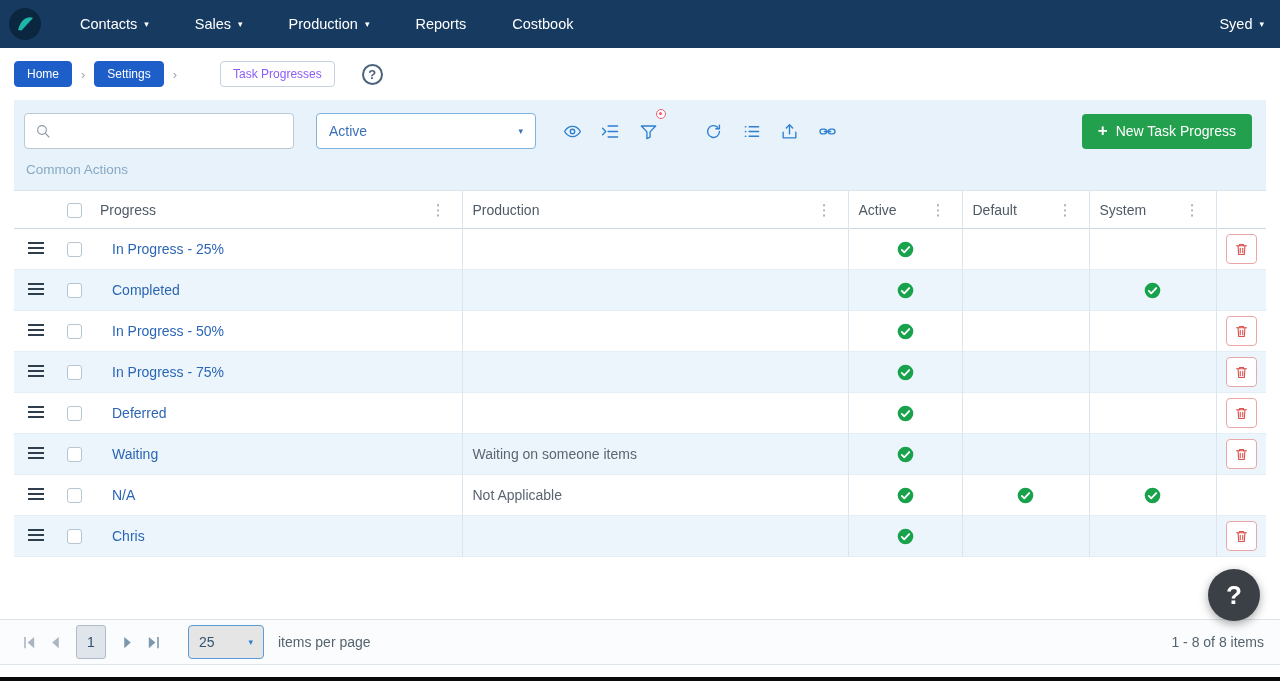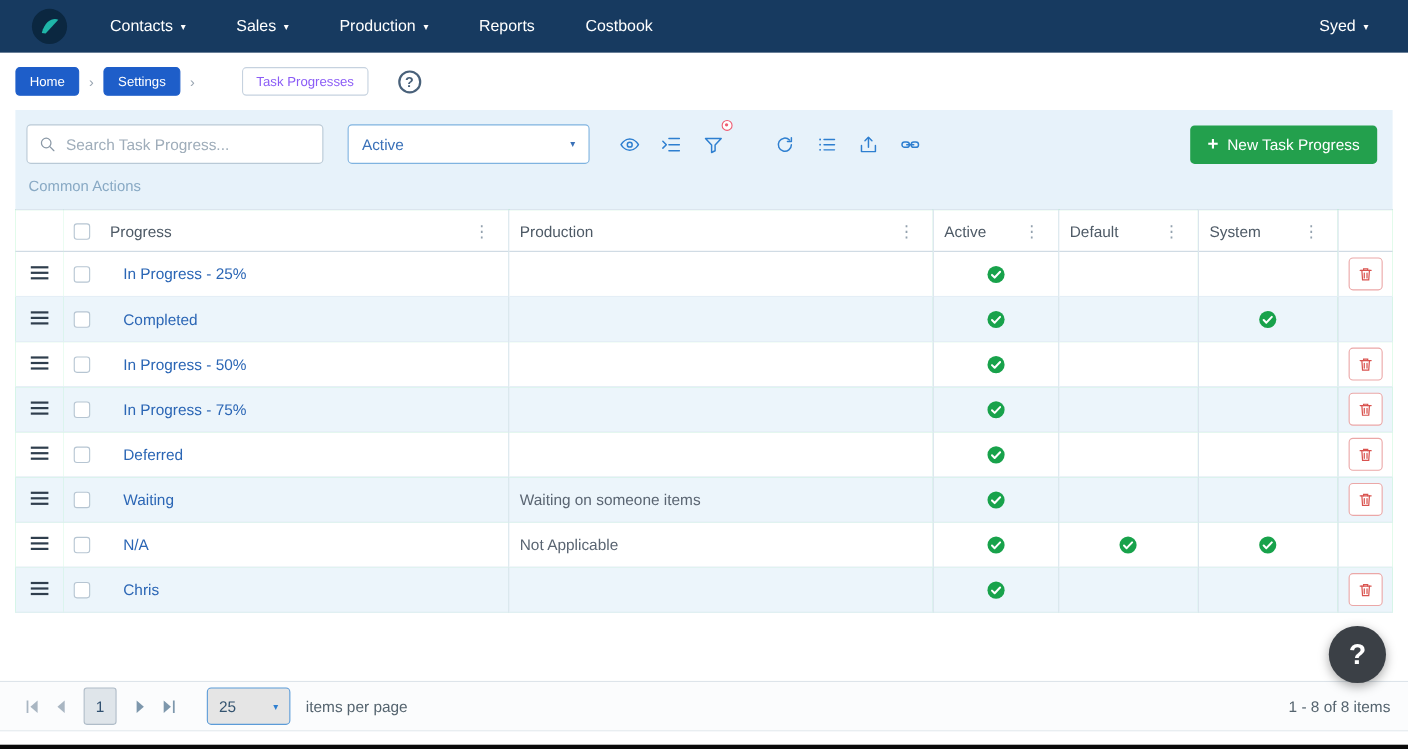--- a/index.html
+++ b/index.html
@@ -1,21 +1,21 @@
 <!DOCTYPE html>
 <html><head>
 <meta charset="utf-8">
 <style>
   * { margin:0; padding:0; box-sizing:border-box; }
   html,body { width:1280px; height:681px; overflow:hidden; }
   body { font-family:"Liberation Sans", sans-serif; background:#ffffff; }
   .app { width:1280px; height:681px; display:flex; flex-direction:column; position:relative; background:#fff; }
 
   
-  .navbar { height:48px; background:#173a60; display:flex; align-items:center; padding:0 28px; flex-shrink:0; }
+  .navbar { height:48px; background:#173a60; display:flex; align-items:center; padding:0 8px; flex-shrink:0; }
   .logo { width:34px; height:34px; margin-right:38px; cursor:pointer; }
   .nav-items { display:flex; align-items:center; gap:46px; }
   .nav-item { color:#fff; font-size:14.5px; display:flex; align-items:center; gap:7px; cursor:pointer; }
   .caret { font-size:9px; color:#fff; }
   .nav-user { margin-left:auto; color:#fff; font-size:14.5px; display:flex; align-items:center; gap:7px; cursor:pointer; padding-right:8px; }
 
   
   .breadcrumb-bar { height:52px; background:#fff; display:flex; align-items:center; padding:0 14px; gap:9px; flex-shrink:0; }
   .crumb { font-family:"Liberation Sans", sans-serif; font-size:12px; padding:5px 12px; border-radius:4px; cursor:pointer; }
   .crumb.solid { background:#1e5ec9; border:1px solid #1e5ec9; color:#fff; }
@@ -36,21 +36,21 @@
   .icon-group.second { margin-left:40px; }
   .icon-btn { background:none; border:none; padding:3px; cursor:pointer; display:flex; align-items:center; justify-content:center; position:relative; }
   .tbi { width:19px; height:19px; fill:none; stroke:#2e7fd0; stroke-width:1.7; stroke-linecap:round; stroke-linejoin:round; }
   .filter-badge { position:absolute; top:-10px; right:-5px; width:10px; height:10px; border:1.5px solid #ef5d73; border-radius:50%; background:#fff; }
   .filter-badge::after { content:""; position:absolute; top:2.2px; left:2.2px; width:3.2px; height:3.2px; border-radius:50%; background:#ef5d73; }
   .new-btn { margin-left:auto; height:35px; background:#23a04d; color:#fff; border:none; border-radius:4px; font-size:14px; font-family:"Liberation Sans", sans-serif; padding:0 16px; display:flex; align-items:center; gap:8px; cursor:pointer; margin-right:2px; }
   .new-btn .plus { font-size:17px; font-weight:bold; }
   .common-actions { padding:13px 4px 13px 2px; color:#88a9c4; font-size:13.5px; cursor:pointer; }
 
   
-  table { width:1252px; margin:0 14px; border-collapse:collapse; table-layout:fixed; background:#86efac; flex-shrink:0; }
+  table { width:1252px; margin:0 14px; border-collapse:collapse; table-layout:fixed; background:#f9a8d4; flex-shrink:0; }
   thead tr { height:38px; border-top:1px solid #dbe5ee; border-bottom:1px solid #ccd8e2; background:#fff; }
   th { font-weight:400; color:#4e5a66; font-size:14px; text-align:left; }
   .th-inner { display:flex; align-items:center; justify-content:space-between; padding:0 14px 0 10px; }
   .kebab { color:#93a1ae; font-size:15px; cursor:pointer; padding:0 2px; }
   .col-drag { width:44px; text-align:center; }
   .col-check { width:32px; text-align:center; }
   .col-progress { width:372px; }
   .col-desc { width:386px; }
   .col-active { width:114px; }
   .col-default { width:127px; }
@@ -135,21 +135,20 @@
   </div>
 
   <div class="content">
     <div class="panel">
       <div class="toolbar-row">
         <div class="search-box">
           <svg class="tbi" style="stroke:#8a98a6;width:16px;height:16px;" viewBox="0 0 24 24">
             <circle cx="10.5" cy="10.5" r="6.5"></circle>
               <path d="M15.5 15.5L21 21"></path>
           </svg>
-          <input type="text" placeholder="Search Task Progress..." style="">
         </div>
         <div class="filter-select">
           <span>Active</span>
           <span class="caret">▾</span>
         </div>
         <div class="icon-group">
           <button class="icon-btn">
             <svg class="tbi" viewBox="0 0 24 24">
               <path d="M2 12s3.8-6.5 10-6.5S22 12 22 12s-3.8 6.5-10 6.5S2 12 2 12z"></path>
                 <circle cx="12" cy="12" r="2.8"></circle>

